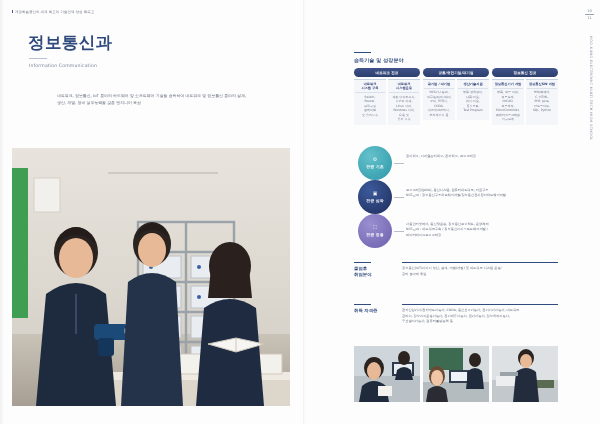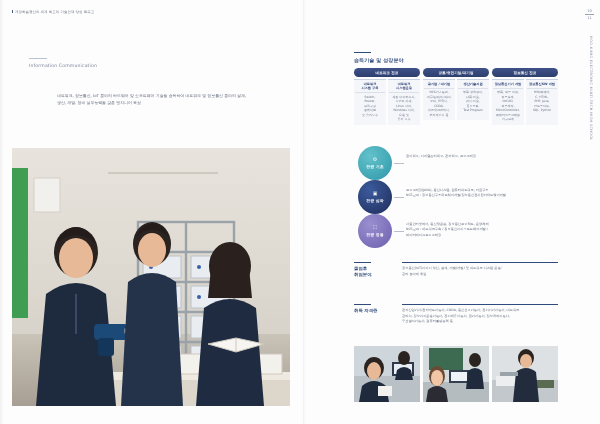--- a/index.html
+++ b/index.html
@@ -156,20 +156,21 @@
     <span class="bar"></span><span>개정학습중심의 세계 최고의 기술인재 양성 특목고</span>
   </div>
 
   <div class="pagenums">
     <div>10</div>
     <div class="rule"></div>
     <div>11</div>
   </div>
   <div class="spine-vert">MOO-KUNG ELECTRONIC MULTI-TECH HIGH SCHOOL</div>
 
+  <div class="title-ko">정보통신과</div>
   <div class="title-rule"></div>
   <div class="title-en">Information Communication</div>
 
   <div class="intro">네트워크, 정보통신, IoT 분야의 하드웨어 및 소프트웨어 기술을 습득하여 네트워크 및 정보통신 분야의 설계, 생산, 개발, 정비 실무능력을 갖춘 엔지니어 육성</div>
 
   <div class="hero">
     <svg viewBox="0 0 278 258" preserveAspectRatio="none">
       <defs>
         <linearGradient id="wallG" x1="0" y1="0" x2="0" y2="1">
           <stop offset="0%" stop-color="#e8e4dd"></stop>

